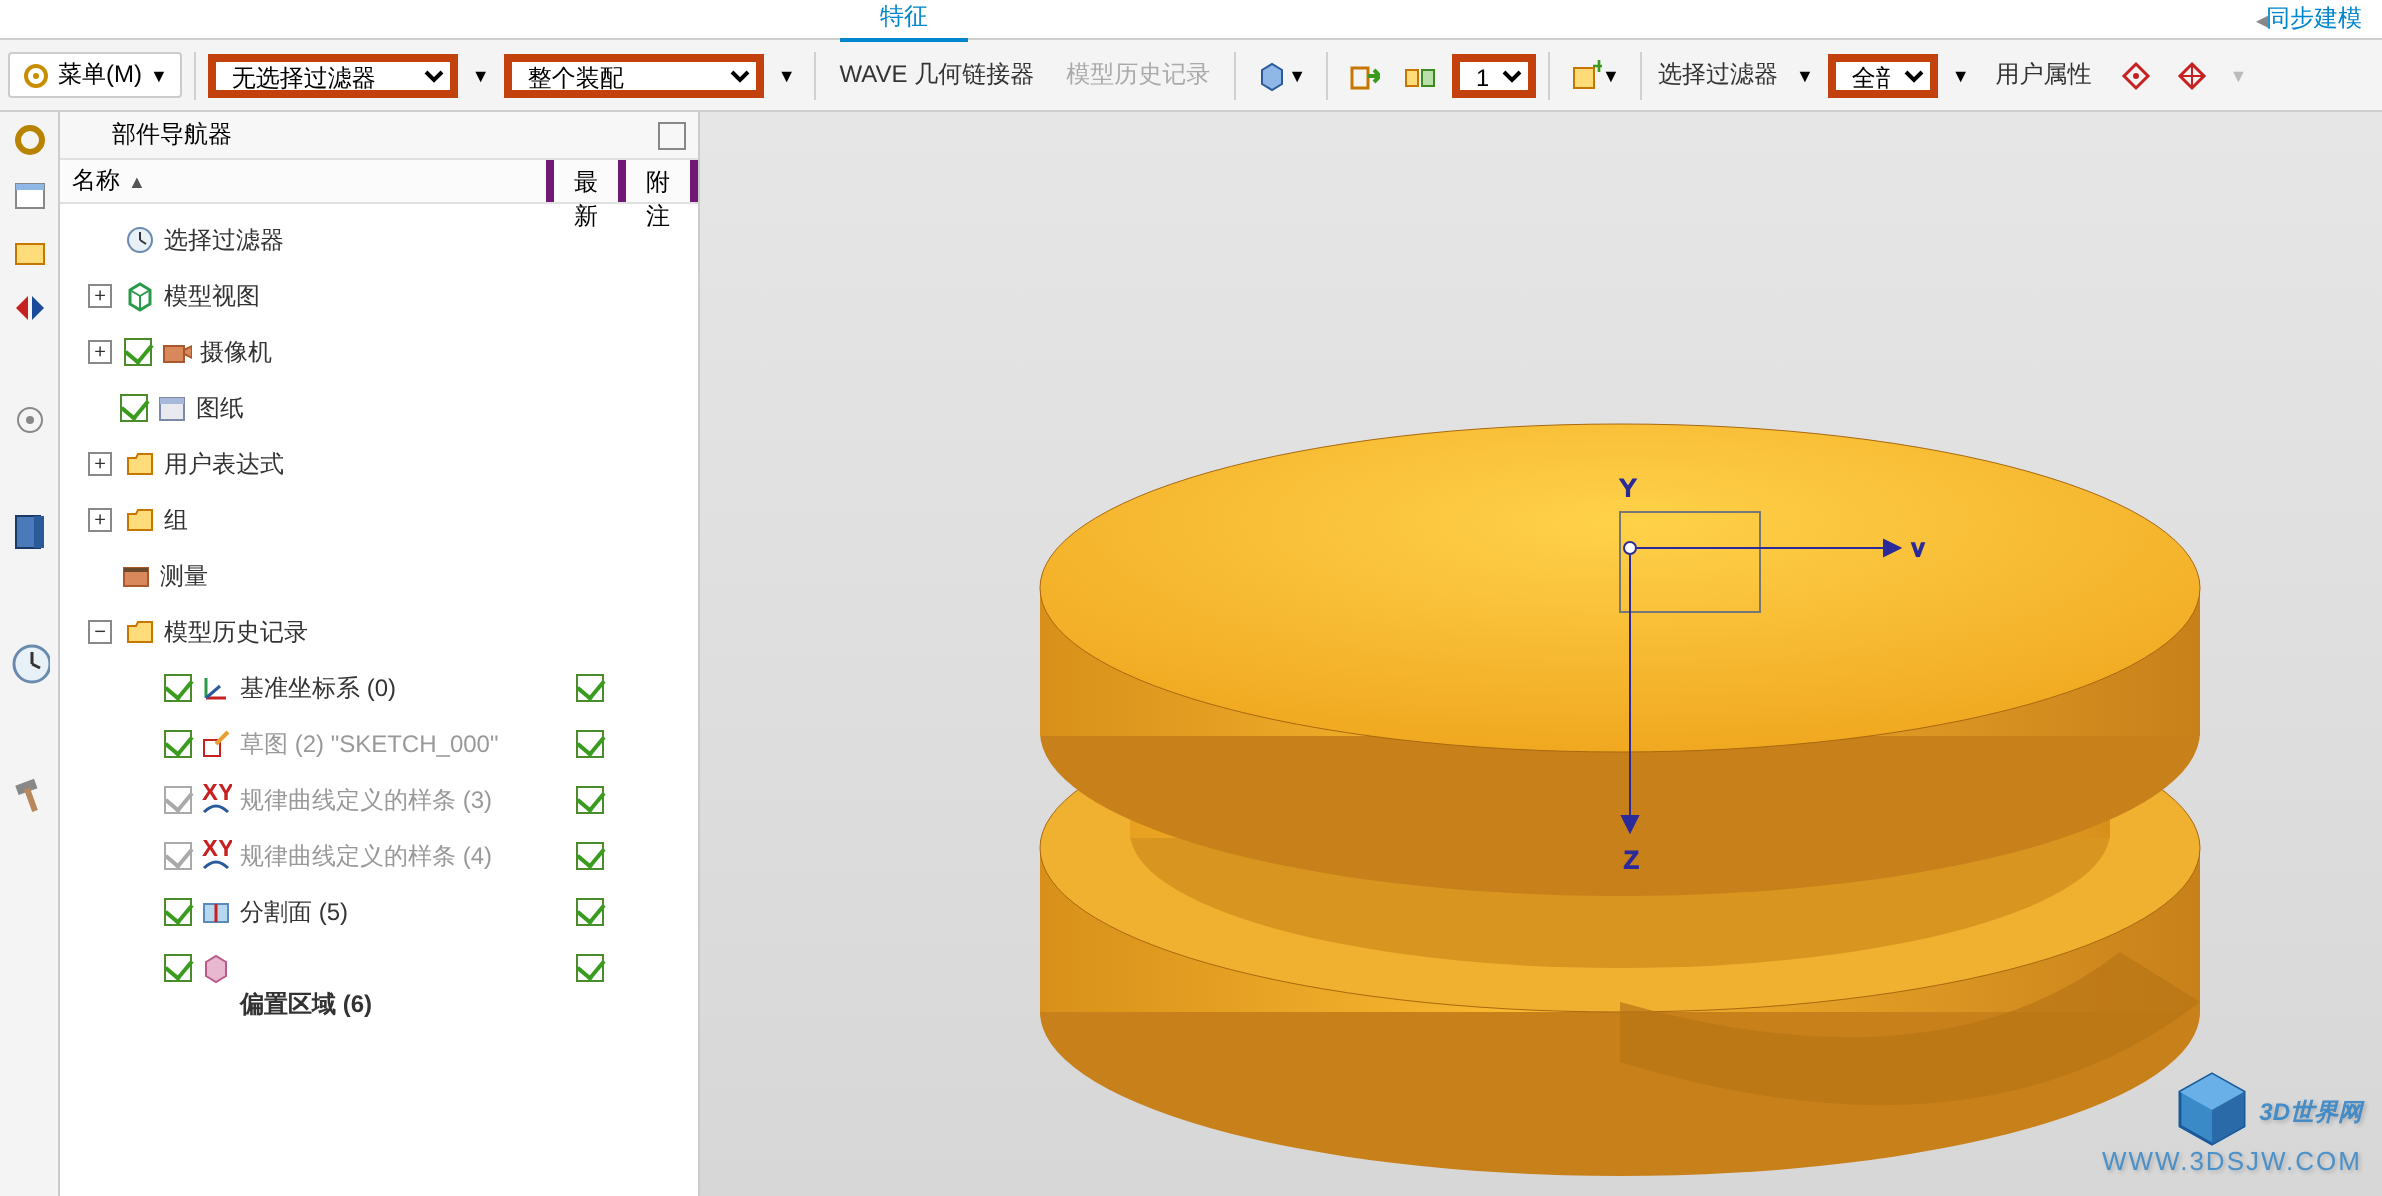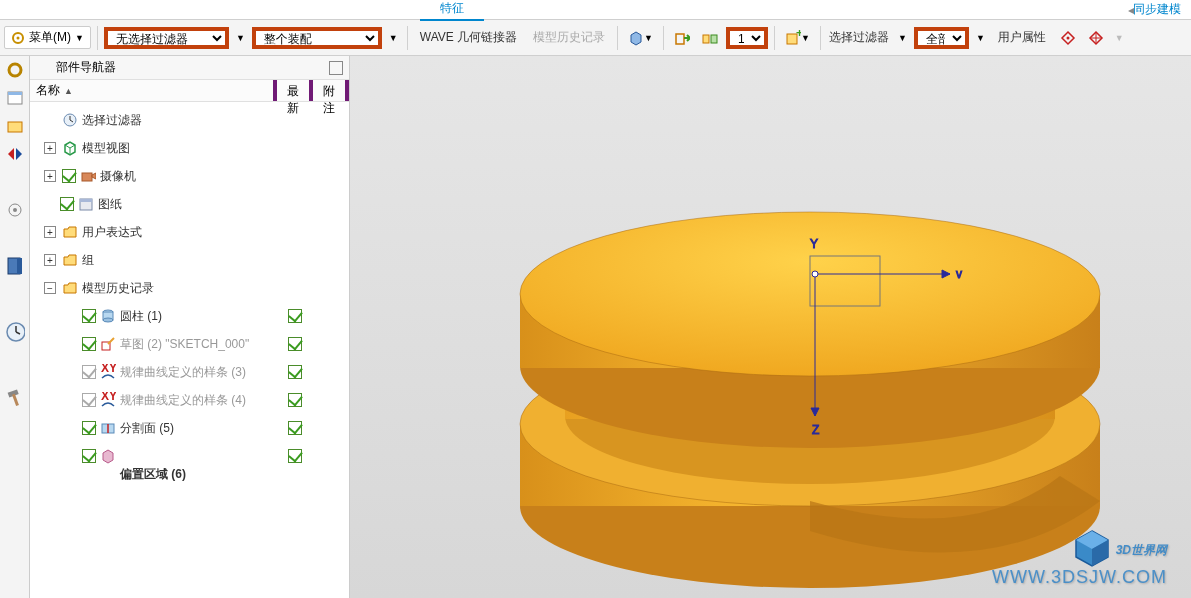--- a/index.html
+++ b/index.html
@@ -42,22 +42,22 @@
 .check { width: 14px; height: 14px; border: 1px solid #4a8c2a; background: #fff; position: relative; display: inline-block; }
 .check::after { content: ""; position: absolute; left: 2px; top: -1px; width: 7px; height: 10px; border-right: 2px solid #3a9b1f; border-bottom: 2px solid #3a9b1f; transform: rotate(40deg); }
 .check.grey { border-color: #aaa; }
 .check.grey::after { border-color: #aaa; }
 .lbl { color: #333; white-space: nowrap; }
 .lbl.dim { color: #999; }
 .lbl.bold { font-weight: bold; margin-top: 36px; }
 
 .viewport { flex: 1; position: relative; background: linear-gradient(#e6e6e6, #d7d7d7); overflow: hidden; }
 .model-svg { position: absolute; left: 0; top: 0; }
-.watermark { position: absolute; right: 24px; bottom: 10px; font-size: 26px; font-weight: bold; color: rgba(45,130,200,0.85); font-style: italic; text-shadow: 1px 1px 2px rgba(0,0,0,0.2); text-align: right; }
-.watermark .sub { font-size: 18px; font-weight: normal; display: block; color: rgba(45,130,200,0.8); letter-spacing: 1px; font-style: normal; }
+.watermark { position: absolute; right: 10px; bottom: 10px; font-size: 26px; font-weight: bold; color: rgba(45,130,200,0.85); font-style: italic; text-shadow: 1px 1px 2px rgba(0,0,0,0.2); text-align: right; }
+.watermark .sub { font-size: 13px; font-weight: normal; display: block; color: rgba(45,130,200,0.8); letter-spacing: 1px; font-style: normal; }
 .cube-logo { display:inline-block; vertical-align:middle; margin-right:4px;}
 
 svg.icon { width: 16px; height: 16px; }
 svg.icon-sm { width: 14px; height: 14px; }
 
 </style>
 </head>
 <body>
 
 <div class="tab-bar">
@@ -289,39 +289,50 @@
           <span class="expander">+</span>
           <svg class="icon">
               <path d="M2 5 L6 5 L7 3 L14 3 L14 13 L2 13 Z" fill="#ffdc7a" stroke="#c77700"></path>
             </svg>
           <span class="lbl">组</span>
         </div>
           <div class="latest-cell"></div>
           <div class="note-cell"></div>
       </div>
       <div class="tree-row">
+        <div class="name-cell" style="padding-left:30px">
+          <svg class="icon">
+              <rect x="2" y="4" width="12" height="9" fill="#d8885a" stroke="#a8582a"></rect>
+              <rect x="2" y="4" width="12" height="2" fill="#6a4a2a"></rect>
+            </svg>
+          <span class="lbl">测量</span>
+        </div>
+          <div class="latest-cell"></div>
+          <div class="note-cell"></div>
+      </div>
+      <div class="tree-row">
         <div class="name-cell" style="padding-left:14px">
           <span class="expander">−</span>
           <svg class="icon">
               <path d="M2 5 L6 5 L7 3 L14 3 L14 13 L2 13 Z" fill="#ffdc7a" stroke="#c77700"></path>
             </svg>
           <span class="lbl">模型历史记录</span>
         </div>
           <div class="latest-cell"></div>
           <div class="note-cell"></div>
       </div>
       <div class="tree-row">
         <div class="name-cell" style="padding-left:52px">
           <span class="check"></span>
           <svg class="icon">
-              <ellipse cx="8" cy="4" rx="5" ry="2" fill="#b8d8f0" stroke="#5a8ab8"></ellipse>
-              <rect x="3" y="4" width="10" height="8" fill="#b8d8f0" stroke="#5a8ab8"></rect>
-              <ellipse cx="8" cy="12" rx="5" ry="2" fill="#9ac0e0" stroke="#5a8ab8"></ellipse>
-            </svg>
-          <span class="lbl">圆柱 (1)</span>
+              <line x1="3" y1="13" x2="3" y2="3" stroke="#2a9a4a" stroke-width="1.5"></line>
+              <line x1="3" y1="13" x2="13" y2="13" stroke="#c62020" stroke-width="1.5"></line>
+              <line x1="3" y1="13" x2="10" y2="7" stroke="#2a5a9a" stroke-width="1.5"></line>
+            </svg>
+          <span class="lbl">基准坐标系 (0)</span>
         </div>
           <div class="latest-cell">
             <span class="check"></span>
           </div>
           <div class="note-cell"></div>
       </div>
       <div class="tree-row">
         <div class="name-cell" style="padding-left:52px">
           <span class="check"></span>
           <svg class="icon">

